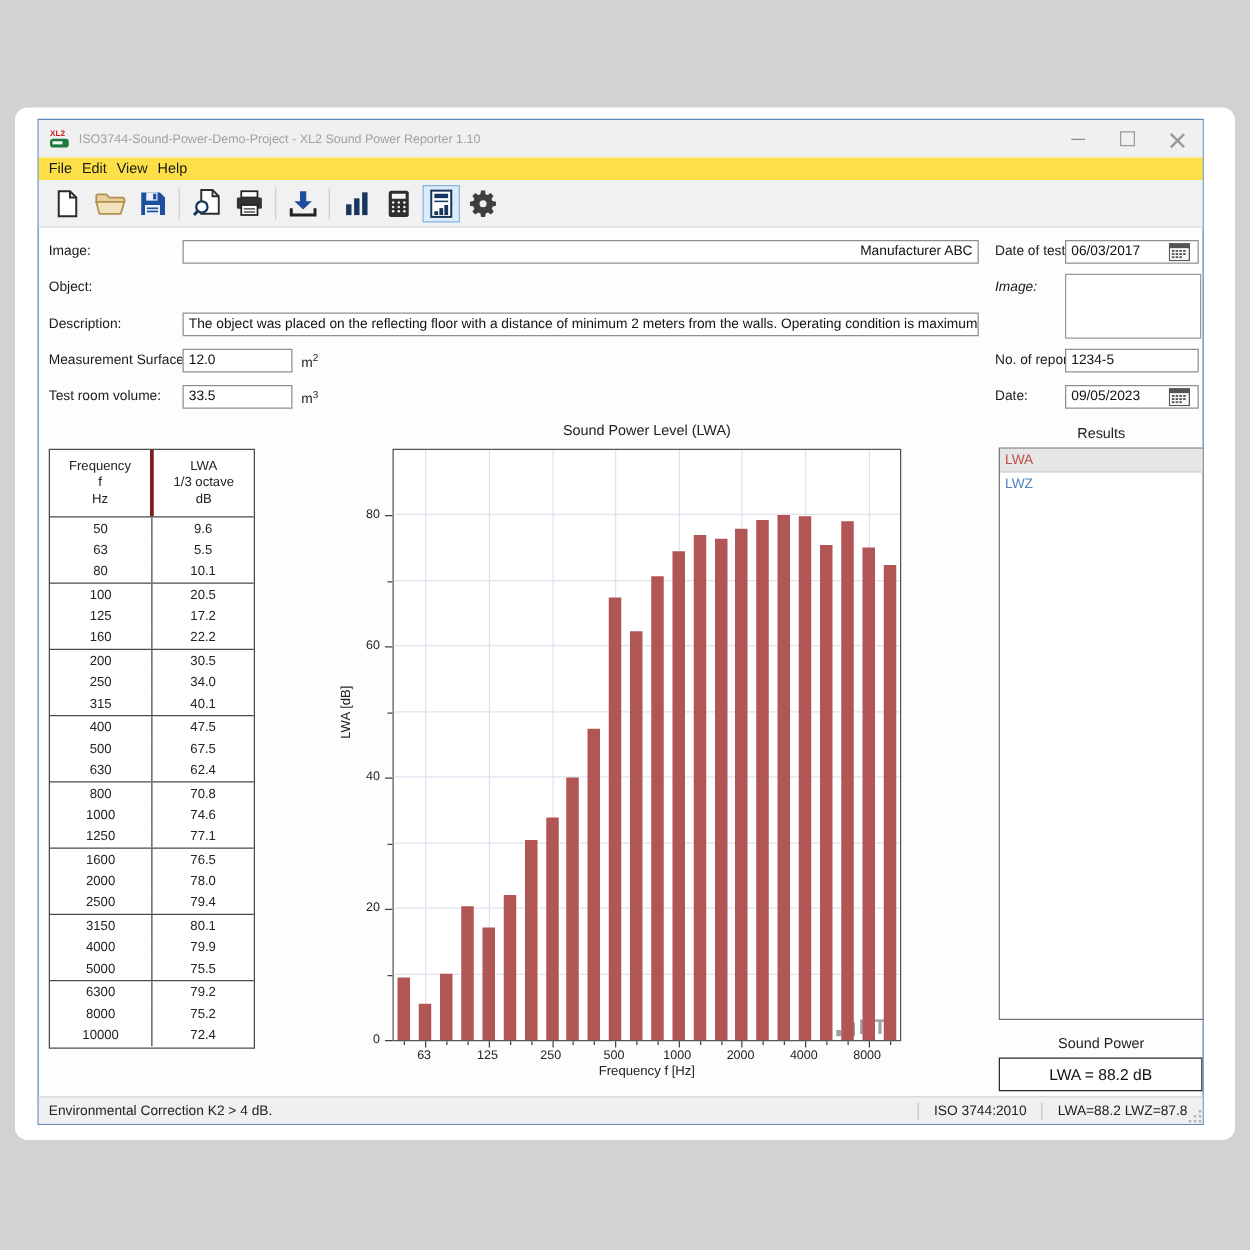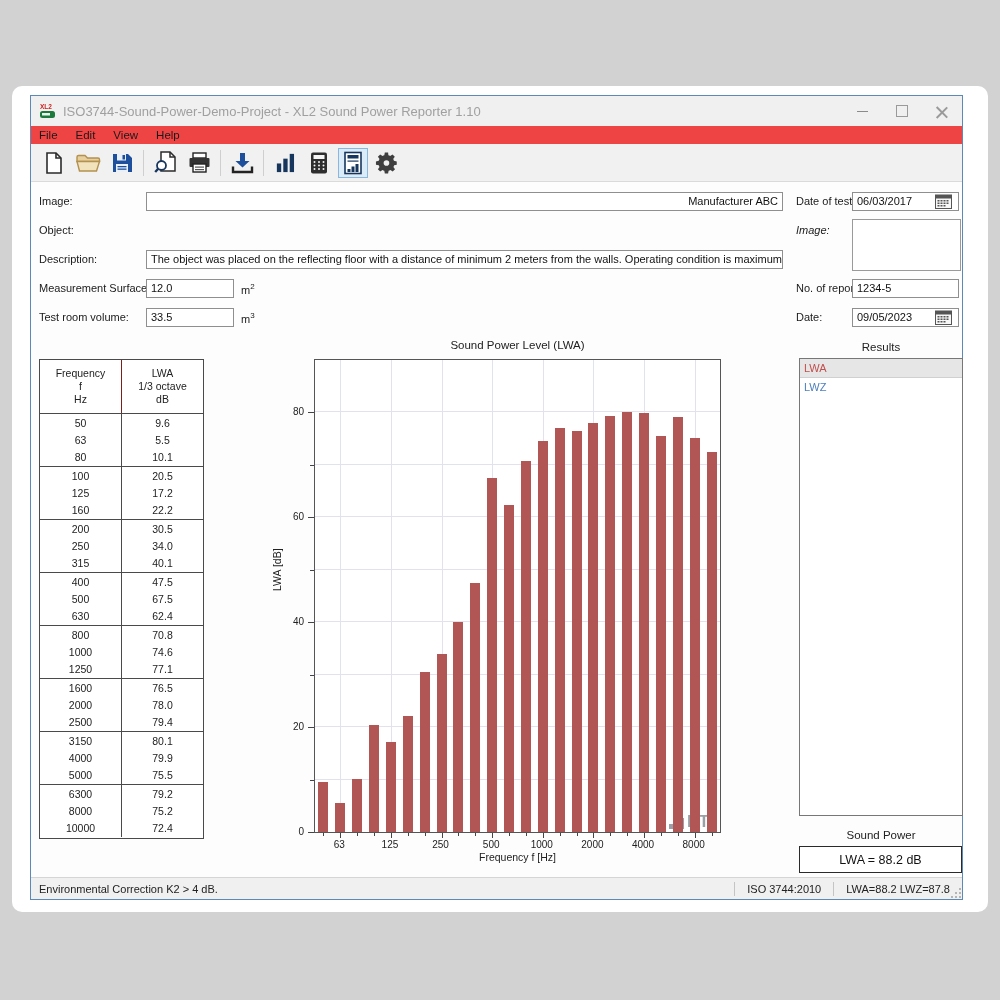--- a/index.html
+++ b/index.html
@@ -1,48 +1,48 @@
 <!DOCTYPE html>
 <html><head>
 <meta charset="utf-8">
 <style>
   html,body{margin:0;padding:0;}
   body{width:1000px;height:1000px;background:#d2d2d2;font-family:"Liberation Sans",sans-serif;position:relative;overflow:hidden;}
   .backing{position:absolute;left:12px;top:86px;width:976px;height:826px;background:#ffffff;border-radius:10px;}
   #window{position:absolute;left:30px;top:95px;width:933px;height:805px;background:#fdfdfd;border:1px solid #5b8ab8;box-sizing:border-box;}
   
   .titlebar{position:absolute;left:0;top:0;right:0;height:30px;background:#f0f0f0;display:flex;align-items:center;}
-  .title-text{font-size:13px;color:#a0a0a0;margin-left:6px;white-space:nowrap;}
+  .title-text{font-size:10px;color:#a0a0a0;margin-left:6px;white-space:nowrap;}
   .app-icon{width:18px;height:18px;margin-left:8px;}
   .win-controls{margin-left:auto;display:flex;align-items:center;height:100%;}
   .wc{width:40px;height:100%;display:flex;align-items:center;justify-content:center;}
   .min-glyph{width:11px;height:0;border-top:1.5px solid #8a8a8a;}
   .max-glyph{width:10px;height:10px;border:1.5px solid #9a9a9a;}
   .close-glyph{position:relative;width:12px;height:12px;}
   .close-glyph:before,.close-glyph:after{content:"";position:absolute;left:5px;top:0;width:1.6px;height:15px;background:#9a9a9a;}
   .close-glyph:before{transform:rotate(45deg);}
   .close-glyph:after{transform:rotate(-45deg);}
-  .menubar{position:absolute;left:0;top:30px;right:0;height:18px;background:#ef4444;display:flex;align-items:center;padding-left:8px;gap:18px;}
+  .menubar{position:absolute;left:0;top:30px;right:0;height:18px;background:#fde047;display:flex;align-items:center;padding-left:8px;gap:8px;}
   .menu-item{font-size:11.5px;color:#1a1a1a;}
   .toolbar{position:absolute;left:0;top:48px;right:0;height:37px;background:#f1f1f1;border-bottom:1px solid #dadada;display:flex;align-items:center;padding-left:8px;}
   .tbtn{width:30px;height:30px;display:flex;align-items:center;justify-content:center;margin-right:4px;}
   .tbtn.selected{background:#dcebf8;border:1px solid #88b7e0;box-sizing:border-box;}
   .tsep{width:1px;height:26px;background:#cfcfcf;margin:0 6px 0 2px;}
   
   .flabel{position:absolute;font-size:11px;color:#1a1a1a;white-space:nowrap;}
   .tinput{position:absolute;height:19px;border:1px solid #8f8f8f;background:#fff;font-size:11px;color:#111;font-family:"Liberation Sans",sans-serif;padding:0 4px;box-sizing:border-box;white-space:nowrap;overflow:hidden;line-height:17px;}
   .unit{position:absolute;font-size:11px;color:#1a1a1a;}
   .unit sup{font-size:8px;}
   .cal{position:absolute;width:20px;height:17px;display:flex;align-items:center;justify-content:center;}
   .imgbox{position:absolute;border:1px solid #9a9a9a;background:#fff;}
   
   .ftable{position:absolute;left:8px;top:263px;width:165px;height:480px;border:1.5px solid #4a4a4a;box-sizing:border-box;background:#fff;}
   .fhead{display:flex;height:53px;border-bottom:1.5px solid #4a4a4a;}
   .fh-col{flex:1;display:flex;flex-direction:column;align-items:center;justify-content:center;font-size:10.5px;color:#222;line-height:13px;}
-  .fh-col:first-child{border-right:1px solid #7f1d1d;}
+  .fh-col:first-child{border-right:3px solid #7f1d1d;}
   .fbody{display:flex;flex-direction:column;height:423px;}
   .trow{display:flex;flex:1;}
   .trow.group{border-top:1.5px solid #4a4a4a;}
   .tcell{flex:1;display:flex;align-items:center;justify-content:center;font-size:10.5px;color:#222;}
   .tcell:first-child{border-right:1px solid #4a4a4a;}
   
   .chart-title{position:absolute;left:283px;top:243px;width:407px;text-align:center;font-size:11.5px;color:#222;}
   .plot{position:absolute;left:283px;top:263px;width:407px;height:474px;background:#fff;border:1px solid #555;box-sizing:border-box;}
   .hgrid{position:absolute;left:0;right:0;height:1px;background:#e2e2ef;}
   .vgrid{position:absolute;top:0;bottom:0;width:1px;background:#e2e2ef;}

